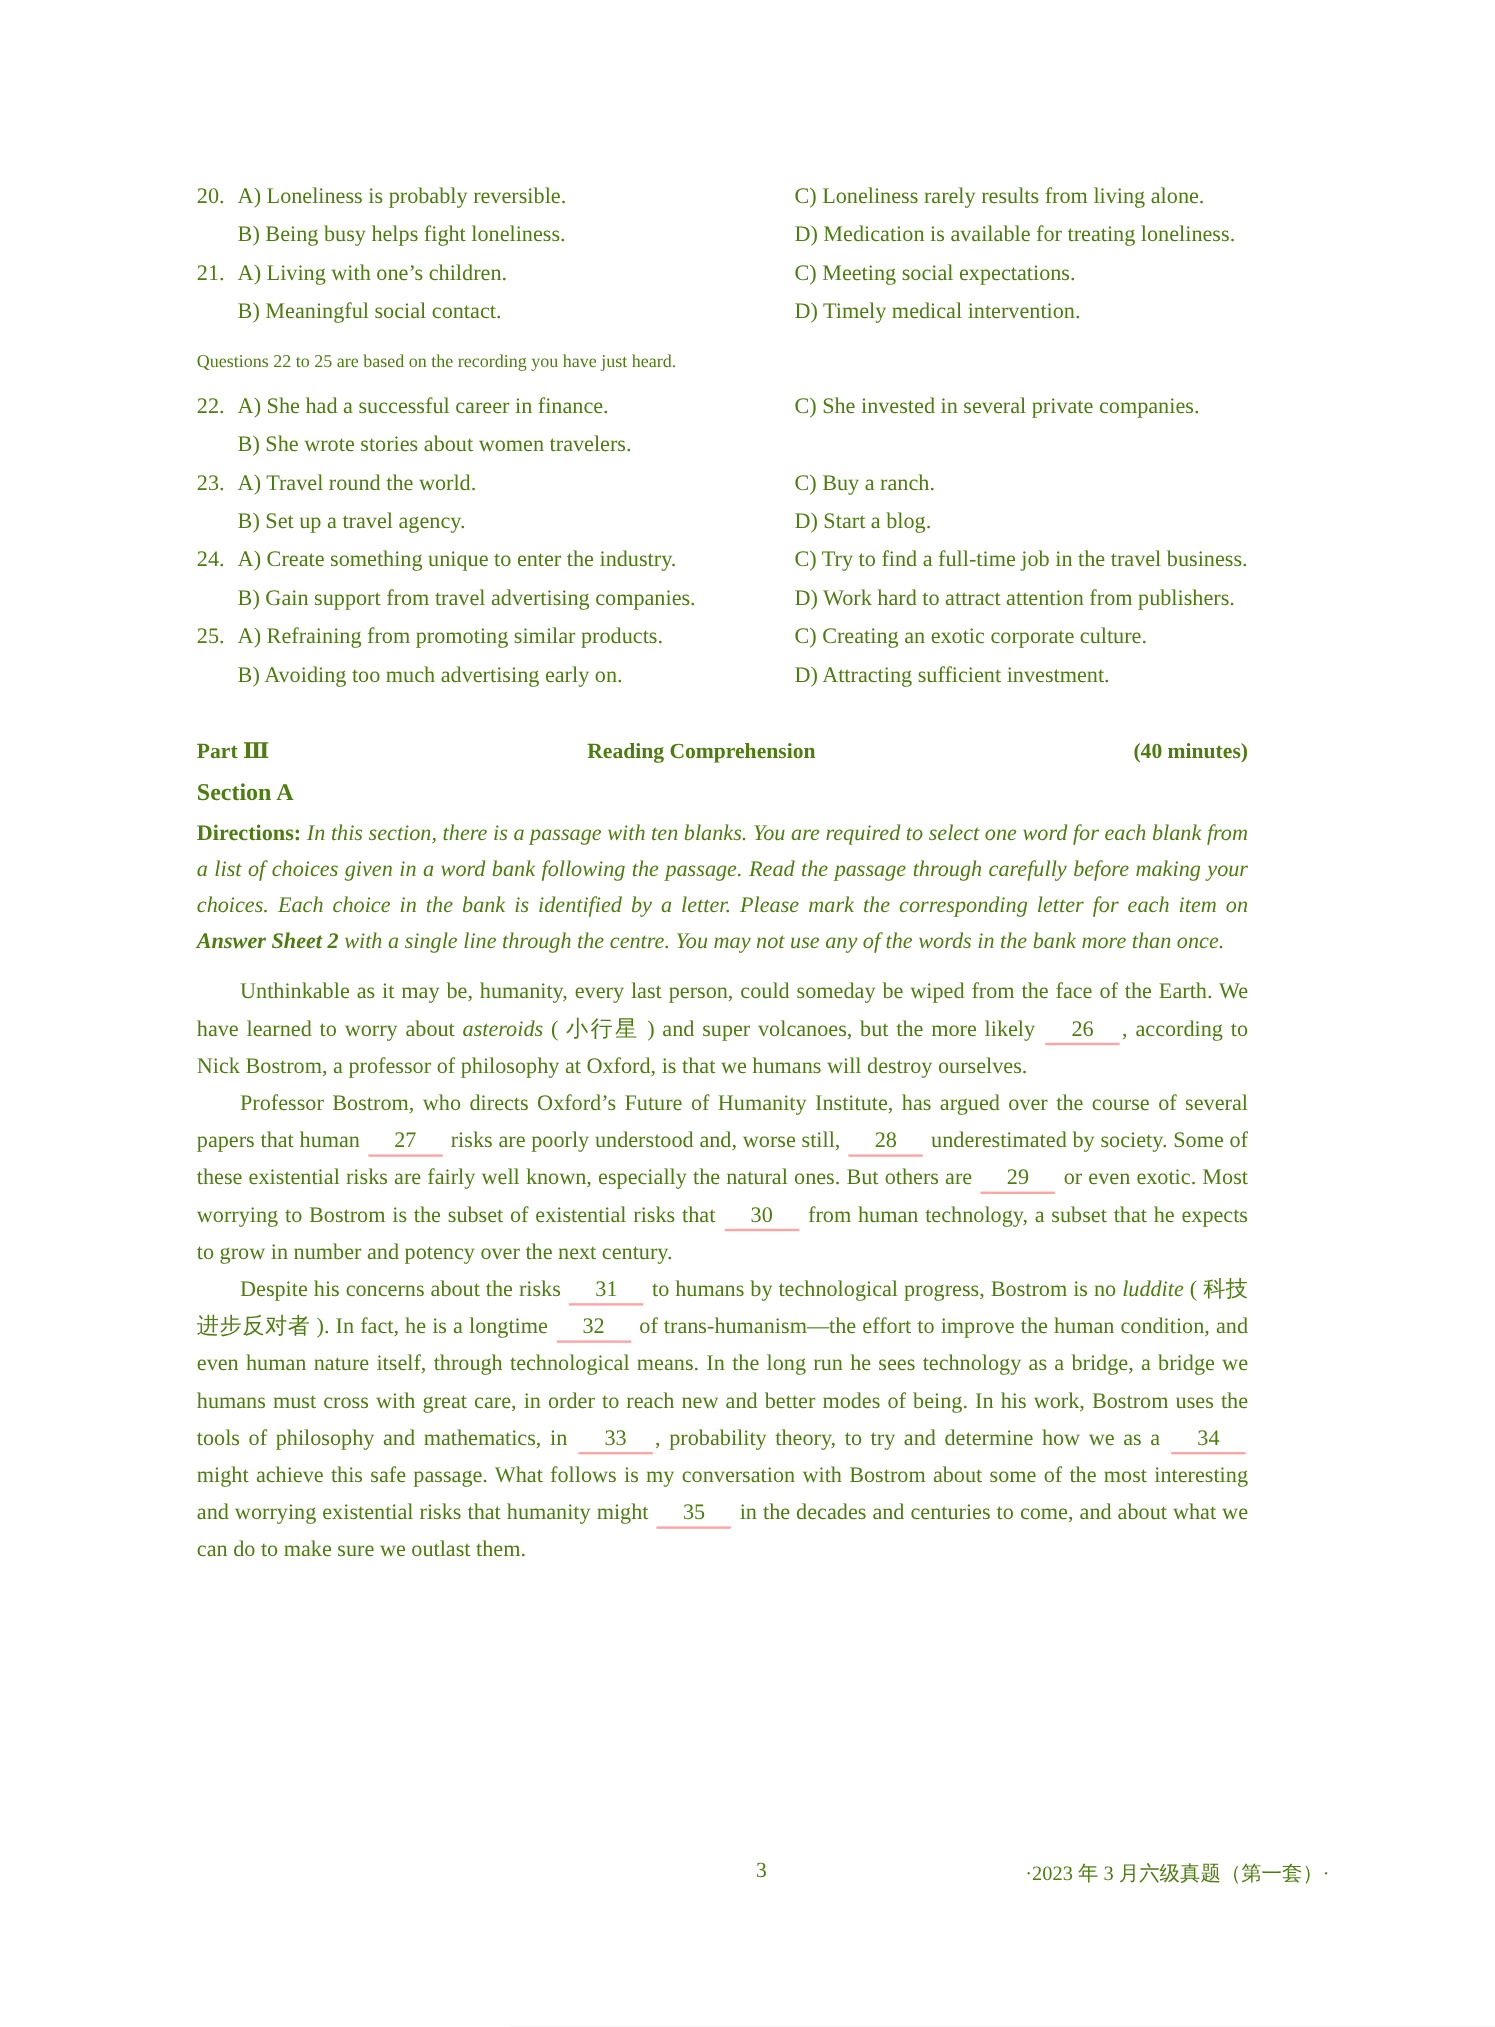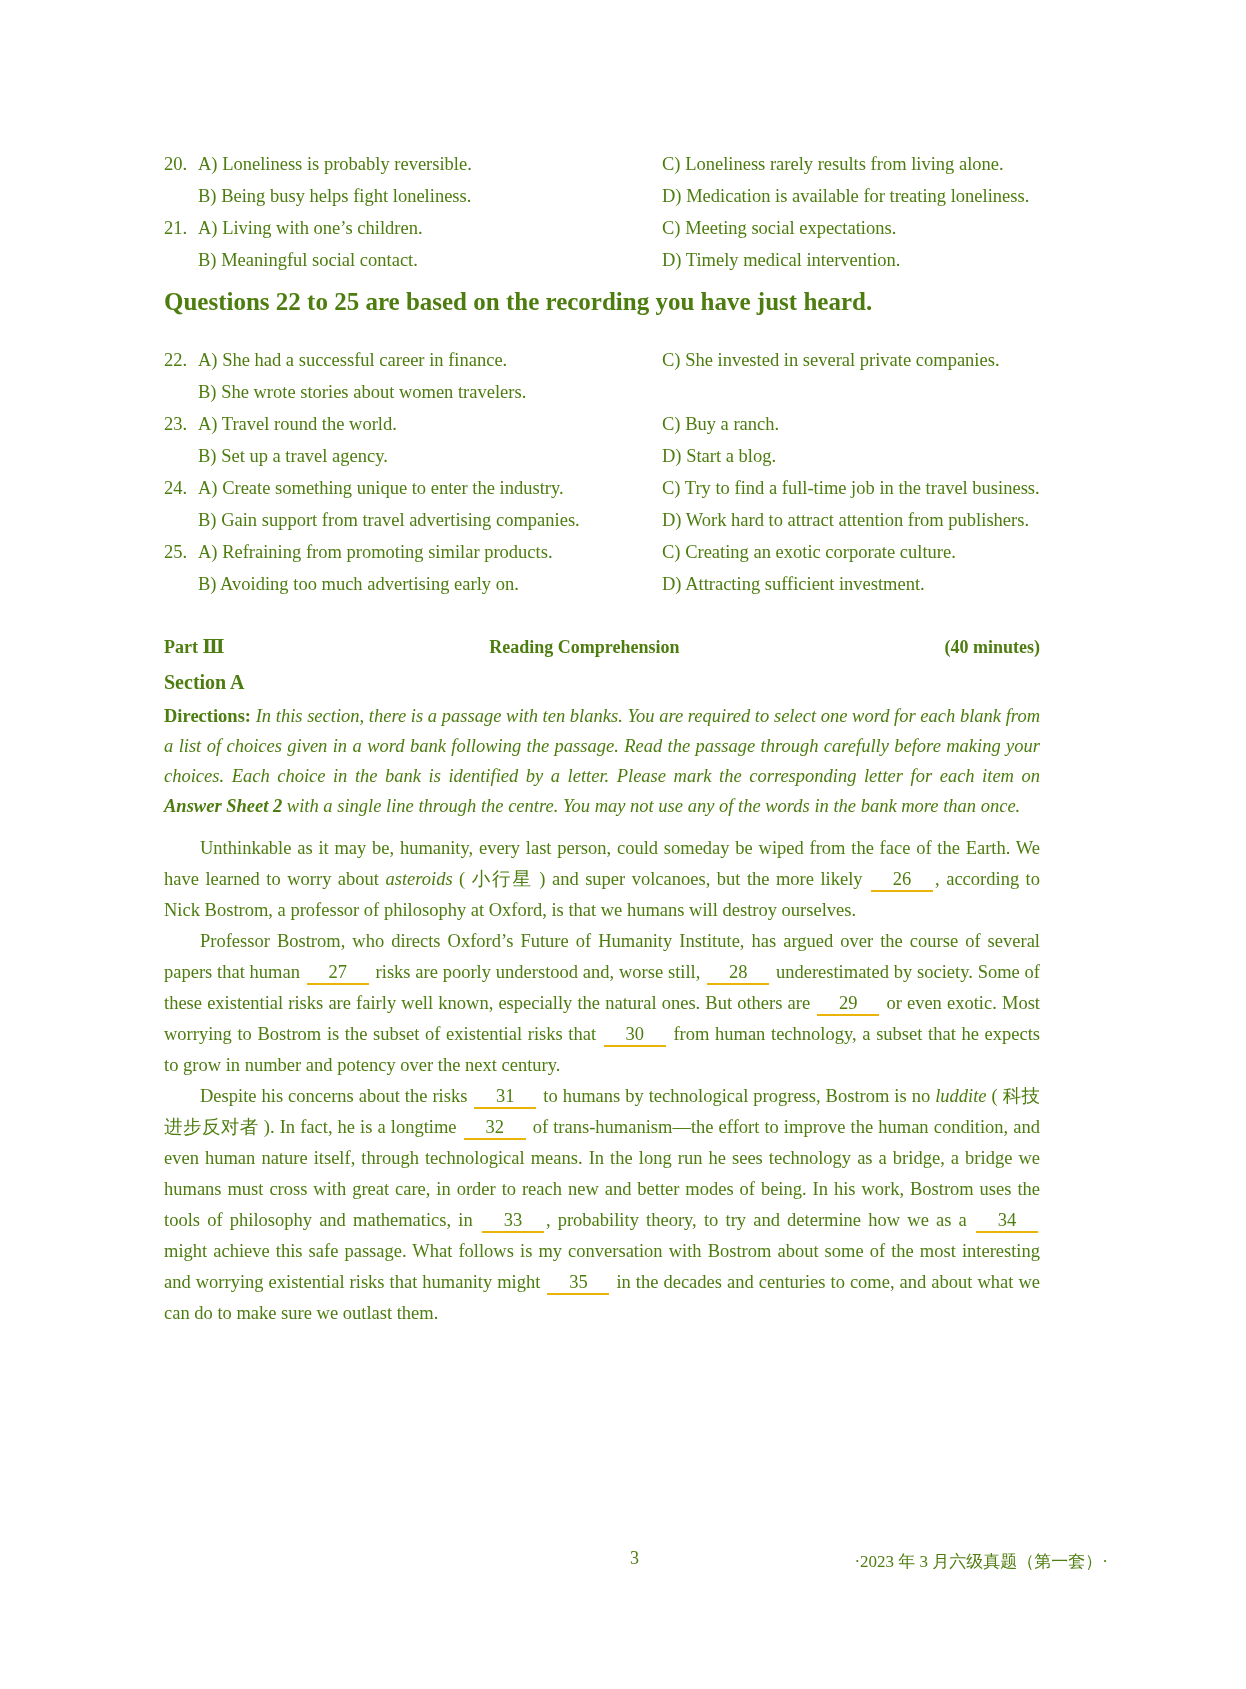--- a/index.html
+++ b/index.html
@@ -32,24 +32,24 @@
     height: 32px;
     line-height: 32px;
     font-size: 18.5px;
     white-space: nowrap;
   }
   .q-num  { flex: none; width: 34px; }
   .q-left { flex: none; width: 464px; }
   .q-right { flex: 1; }
 
   .recording-note {
-    margin: 11px 0 27px 0;
-    font-size: 25px;
+    margin: 11px 0 6px 0;
+    font-size: 15px;
     line-height: 30px;
-    font-weight: bold;
+    font-weight: normal;
   }
 
   
   .part-header {
     display: flex;
     align-items: baseline;
     margin-top: 30px;
     font-size: 18px;
     font-weight: bold;
     line-height: 34px;
@@ -86,21 +86,21 @@
     text-align: justify;
     text-indent: 36px;
   }
   .blank {
     display: inline-block;
     min-width: 44px;
     padding: 0 9px;
     margin: 0 2px;
     text-align: center;
     text-indent: 0;
-    border-bottom: 2px solid #eab308;
+    border-bottom: 2px solid #fca5a5;
     line-height: 22px;
   }
 
   
   .footer-page-number {
     position: absolute;
     top: 1548px;
     left: 630px;
     font-size: 18px;
   }

